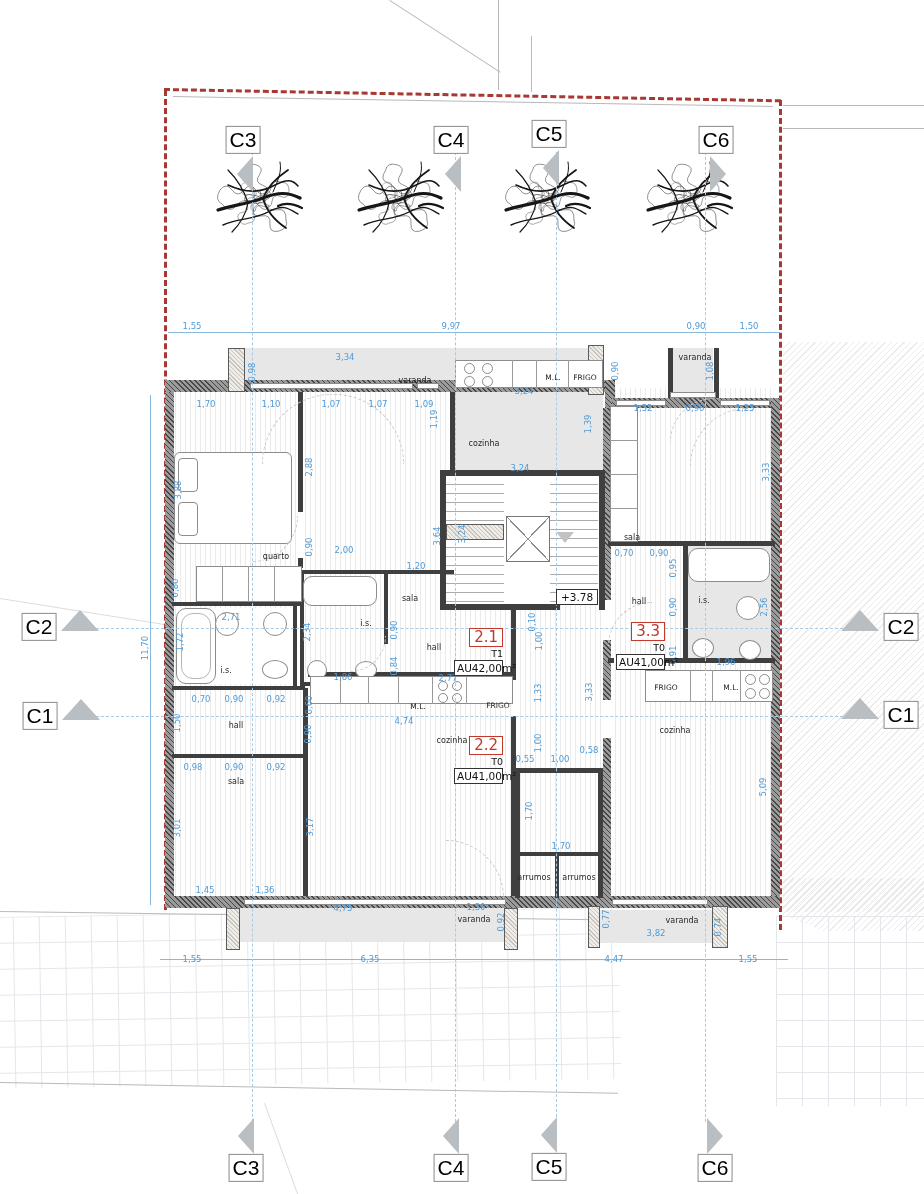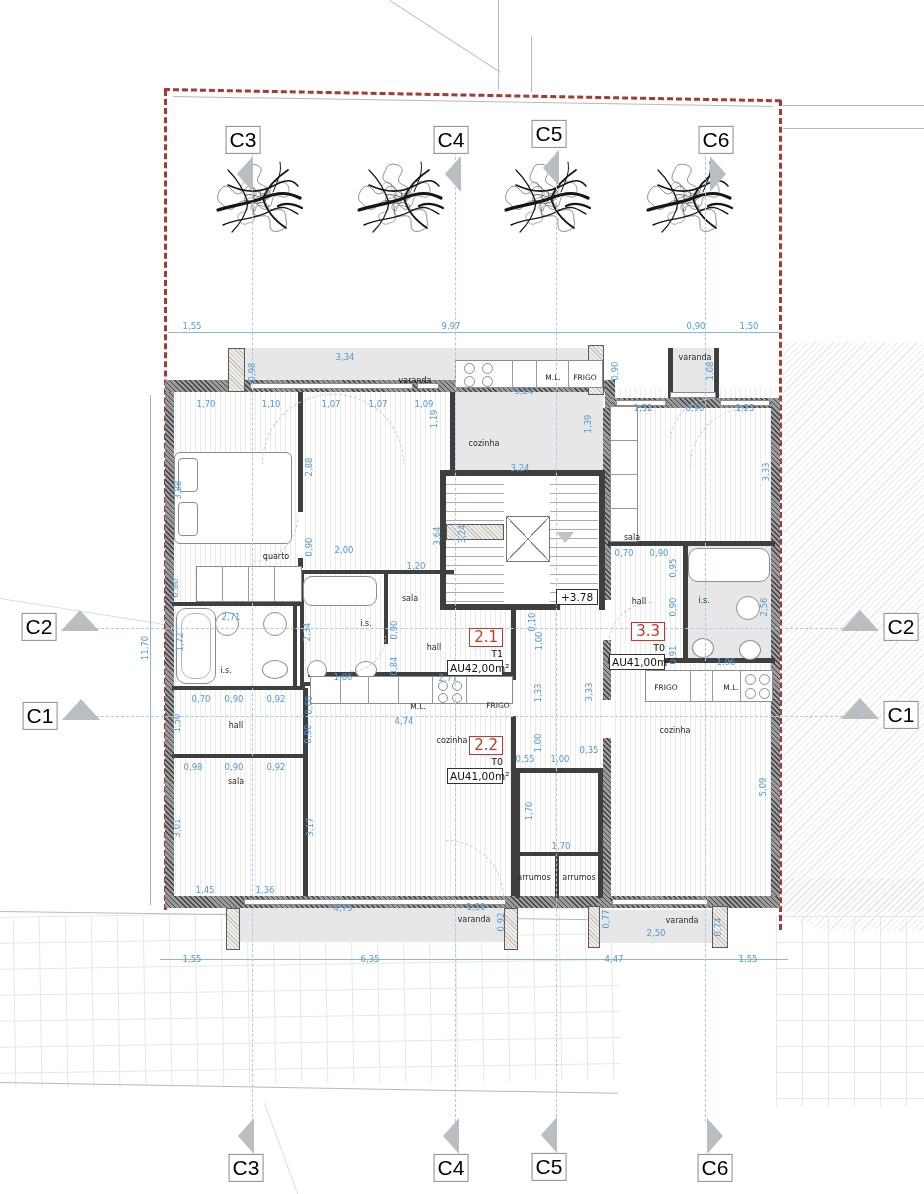--- a/index.html
+++ b/index.html
@@ -43,21 +43,21 @@
   .appl{position:absolute;font-size:7.5px;color:#1c1c1c;white-space:nowrap;transform:translate(-50%,-50%);}
   .mlabel{position:absolute;font-family:"Liberation Sans",sans-serif;font-size:21px;color:#000;border:1px solid #8a8a8a;background:#fff;padding:0 3px;transform:translate(-50%,-50%);line-height:1.25;}
   .tri{position:absolute;width:0;height:0;}
   .tri.up{border-left:19px solid transparent;border-right:19px solid transparent;border-bottom:21px solid #b9bec3;}
   .tri.left{border-top:18px solid transparent;border-bottom:18px solid transparent;border-right:16px solid #b9bec3;}
   .tri.right{border-top:18px solid transparent;border-bottom:18px solid transparent;border-left:16px solid #b9bec3;}
   .tri.sm-down{border-left:9px solid transparent;border-right:9px solid transparent;border-top:11px solid #c2c2c2;}
   .unit{position:absolute;text-align:right;width:56px;}
   .unum{display:inline-block;border:1.5px solid #c0392b;color:#c0392b;background:#fff;font-size:15px;padding:0 4px;line-height:1.15;}
   .utype{font-size:9.5px;color:#111;margin-top:1px;}
-  .uarea{border:1px solid #333;background:#fff;font-size:10.5px;color:#111;padding:1px 2px;margin-top:1px;}
+  .uarea{border:1px solid #333;background:#fff;font-size:10.5px;color:#111;padding:1px 2px;margin-top:1px;margin-left:7px;}
   .lvl{position:absolute;border:1px solid #333;background:#fff;font-size:10.5px;color:#111;padding:1px 4px;}
   .tree{position:absolute;width:94px;height:94px;}
 </style>
 </head>
 <body>
 
 <div id="plan">
 
   <svg width="0" height="0" style="position:absolute">
     <defs>
@@ -322,33 +322,33 @@
       <div class="dim r" style="left: 589px; top: 692px;">3,33</div>
       <div class="dim" style="left: 404px; top: 721px;">4,74</div>
       <div class="dim r" style="left: 145px; top: 648px;">11,70</div>
       <div class="dim r" style="left: 177px; top: 723px;">1,50</div>
       <div class="dim" style="left: 193px; top: 767px;">0,98</div>
       <div class="dim" style="left: 234px; top: 767px;">0,90</div>
       <div class="dim" style="left: 276px; top: 767px;">0,92</div>
       <div class="dim r" style="left: 538px; top: 743px;">1,00</div>
       <div class="dim" style="left: 525px; top: 759px;">0,55</div>
       <div class="dim" style="left: 560px; top: 759px;">1,00</div>
-      <div class="dim" style="left: 589px; top: 750px;">0,35</div>
+      <div class="dim" style="left: 589px; top: 750px;">0,58</div>
       <div class="dim r" style="left: 177px; top: 828px;">3,01</div>
       <div class="dim r" style="left: 310px; top: 827px;">3,17</div>
       <div class="dim r" style="left: 763px; top: 787px;">5,09</div>
       <div class="dim r" style="left: 529px; top: 811px;">1,70</div>
       <div class="dim" style="left: 561px; top: 846px;">1,70</div>
       <div class="dim" style="left: 205px; top: 890px;">1,45</div>
       <div class="dim" style="left: 265px; top: 890px;">1,36</div>
       <div class="dim" style="left: 343px; top: 908px;">4,75</div>
       <div class="dim" style="left: 476px; top: 907px;">1,30</div>
       <div class="dim r" style="left: 501px; top: 922px;">0,92</div>
       <div class="dim r" style="left: 606px; top: 919px;">0,77</div>
-      <div class="dim" style="left: 656px; top: 933px;">2,50</div>
+      <div class="dim" style="left: 656px; top: 933px;">3,82</div>
       <div class="dim r" style="left: 718px; top: 927px;">0,74</div>
       <div class="dim" style="left: 192px; top: 959px;">1,55</div>
       <div class="dim" style="left: 370px; top: 959px;">6,35</div>
       <div class="dim" style="left: 614px; top: 959px;">4,47</div>
       <div class="dim" style="left: 748px; top: 959px;">1,55</div>
     </div>
   <div id="roomlabels">
       <div class="room" style="left: 415px; top: 381px;"><span>varanda</span><br><span></span></div>
       <div class="room" style="left: 695px; top: 358px;"><span>varanda</span><br><span></span></div>
       <div class="room" style="left: 484px; top: 444px;"><span>cozinha</span><br><span></span></div>

